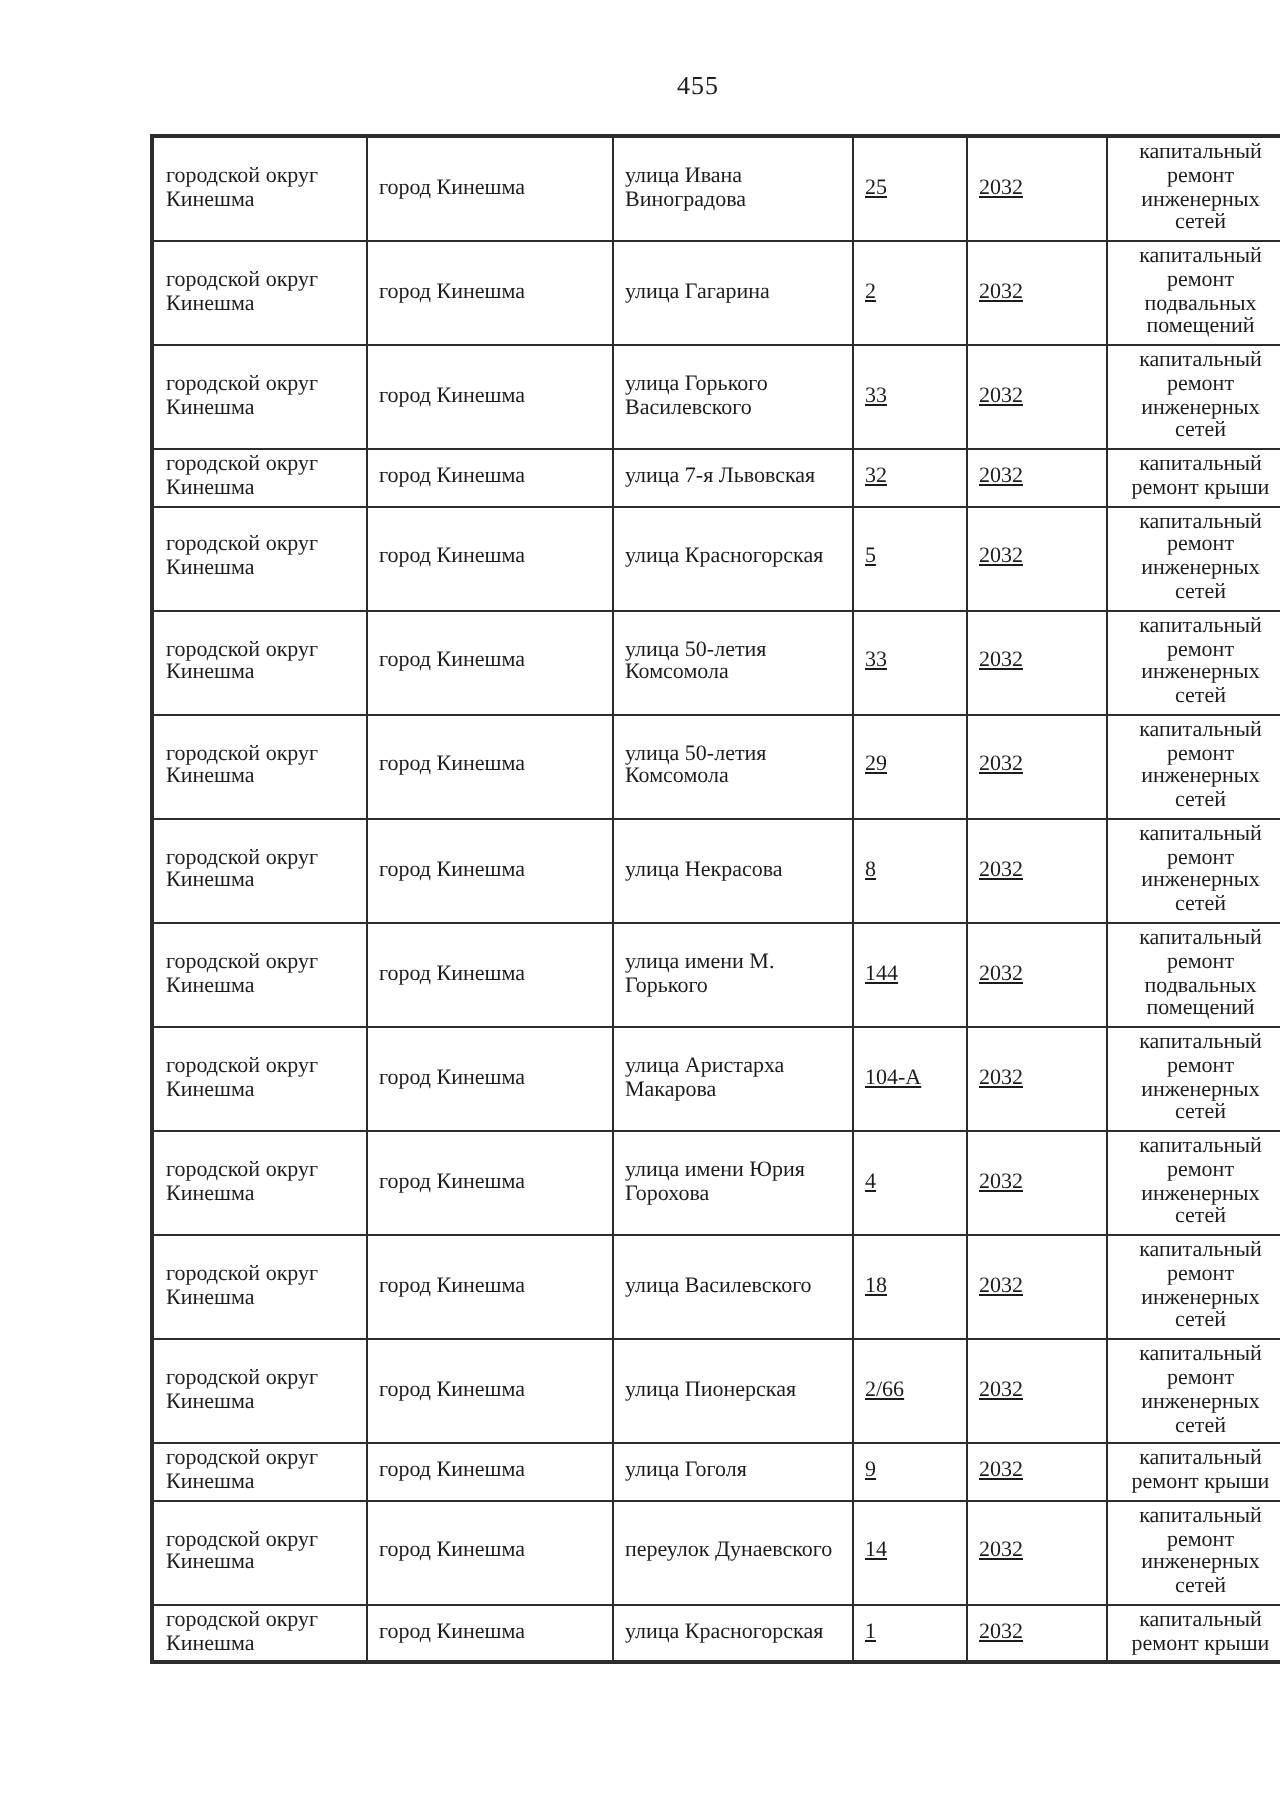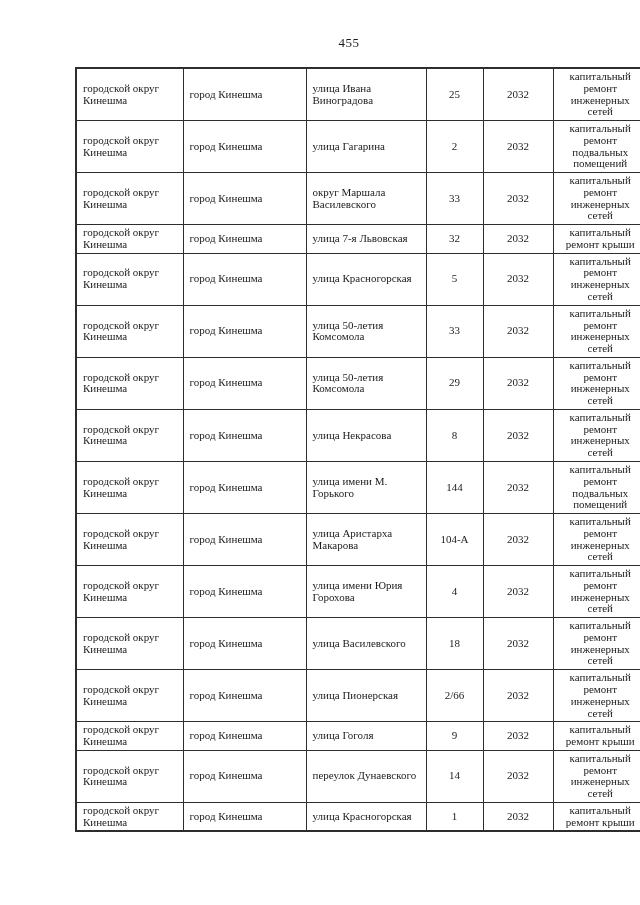--- a/index.html
+++ b/index.html
@@ -39,22 +39,22 @@
   table.doc-table td {
     border: 1px solid #2d2d2d;
     font-size: 11px;
     line-height: 1.07;
     padding: 2px 6px 2px 6px;
     vertical-align: middle;
     word-wrap: break-word;
     color: #1c1c1c;
   }
   td.col-house, td.col-year {
-    text-align: center;
     padding: 2px 2px;
+    text-decoration: underline;
   }
   td.col-work {
     padding: 2px 3px 2px 5px;
     text-align: center;
   }
   col.c-district { width: 107px; }
   col.c-city     { width: 123px; }
   col.c-street   { width: 120px; }
   col.c-house    { width: 57px;  }
   col.c-year     { width: 70px;  }
@@ -88,21 +88,21 @@
           <td class="col-district">городской округ Кинешма</td>
           <td class="col-city">город Кинешма</td>
           <td class="col-street">улица Гагарина</td>
           <td class="col-house">2</td>
           <td class="col-year">2032</td>
           <td class="col-work">капитальный ремонт подвальных помещений</td>
         </tr>
         <tr>
           <td class="col-district">городской округ Кинешма</td>
           <td class="col-city">город Кинешма</td>
-          <td class="col-street">округ Маршала Василевского</td>
+          <td class="col-street">улица Горького Василевского</td>
           <td class="col-house">33</td>
           <td class="col-year">2032</td>
           <td class="col-work">капитальный ремонт инженерных сетей</td>
         </tr>
         <tr>
           <td class="col-district">городской округ Кинешма</td>
           <td class="col-city">город Кинешма</td>
           <td class="col-street">улица 7-я Львовская</td>
           <td class="col-house">32</td>
           <td class="col-year">2032</td>

